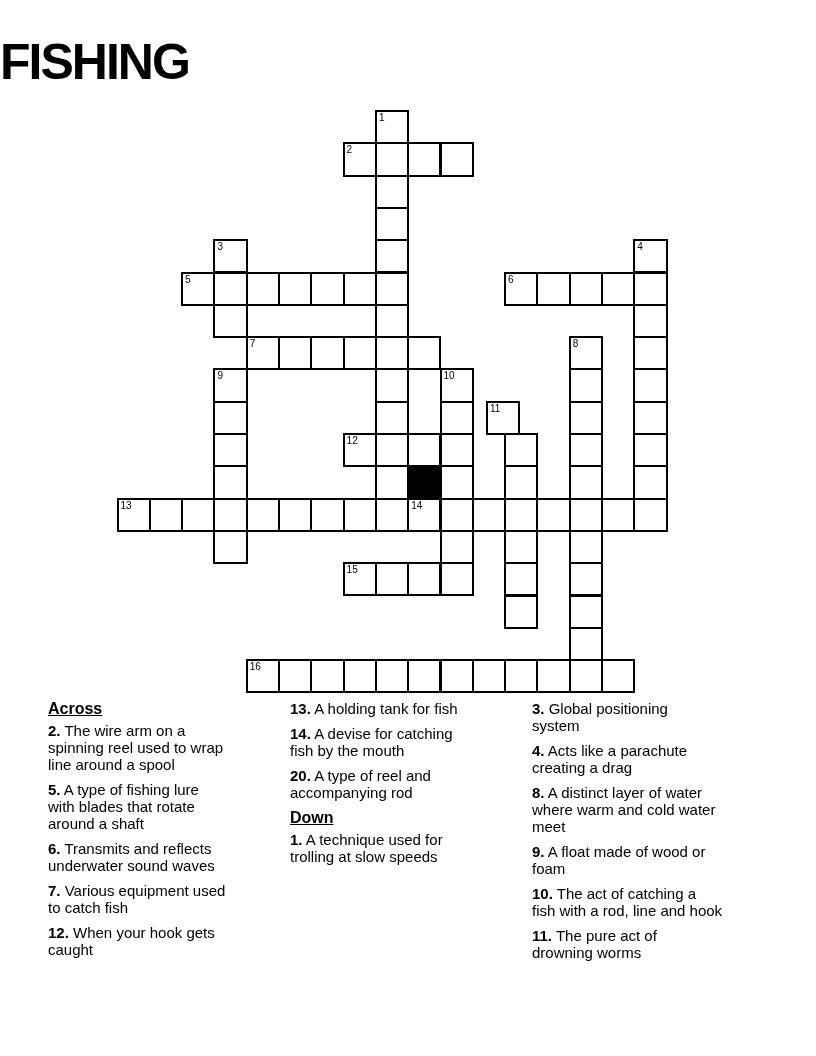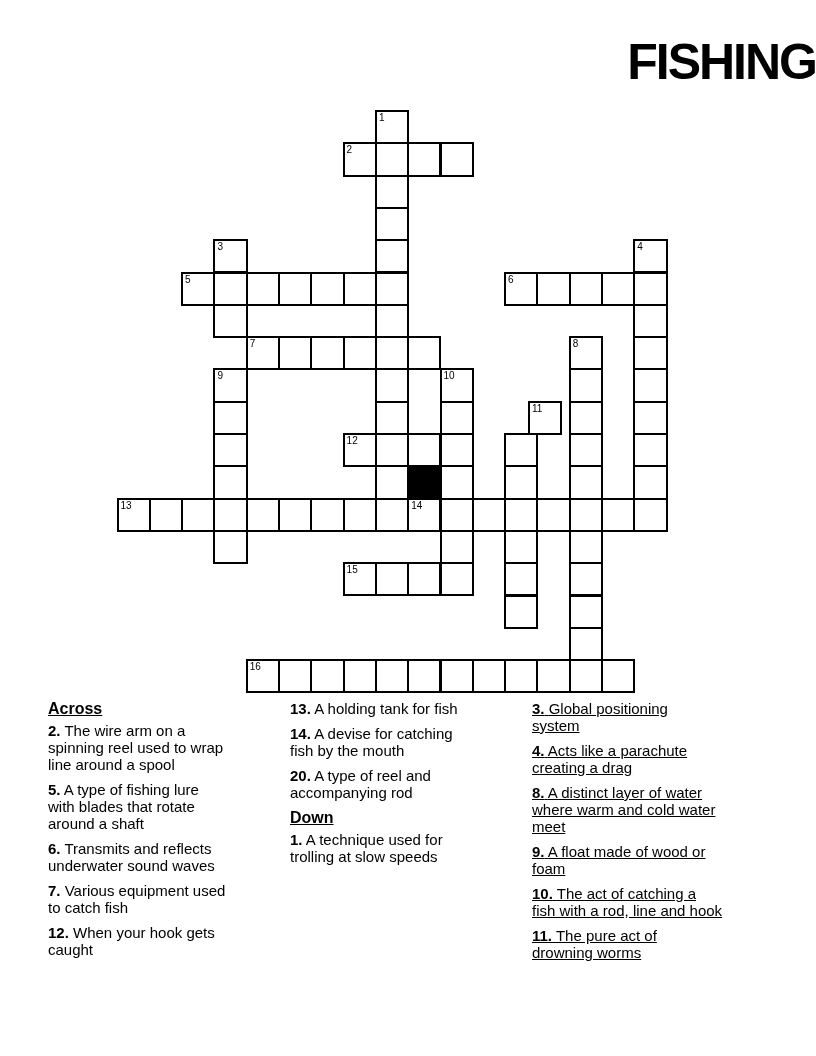--- a/index.html
+++ b/index.html
@@ -3,37 +3,37 @@
 <meta charset="utf-8">
 <style>
   html, body { margin:0; padding:0; }
   body {
     width:816px; height:1056px; position:relative; overflow:hidden;
     background:#ffffff; color:#000;
     font-family:"Liberation Sans","DejaVu Sans",sans-serif;
   }
   .title {
     position:absolute; top:37px; left:0; width:816px;
-    text-align:right; font-size:50px; font-weight:700;
+    text-align:left; font-size:50px; font-weight:700;
     letter-spacing:-2px; line-height:1;
   }
   #grid { position:absolute; top:0; left:0; width:816px; height:1056px; }
   .cell {
     position:absolute; box-sizing:border-box;
     border:2px solid #000; background:#fff;
   }
   .cell.black { background:#000; }
   .cellnum {
     position:absolute; top:0px; left:2px;
     font-size:10px; line-height:12px; font-weight:400; color:#000;
   }
   .clue-col { position:absolute; top:700px; font-size:15px; line-height:17px; }
   .col-left   { left:48px;  width:222px; }
   .col-middle { left:290px; width:230px; }
-  .col-right  { left:532px; width:240px;text-decoration:underline; }
+  .col-right  { left:532px; width:240px; }
   .clue-heading {
     font-weight:700; text-decoration:underline;
     font-size:16px; margin:0 0 5px 0;
   }
   .clue { margin:0 0 8px 0; }
   .clue .cnum { font-weight:700; }
   .clue .ctext { white-space:pre-line; }
 </style>
 </head>
 <body>
@@ -95,21 +95,21 @@
     </div>
     <div class="cell" style="left: 374.9px; top: 368.4px; width: 34.3px; height: 34.3px; border-color: rgb(0, 0, 0);"></div>
     <div class="cell" style="left: 439.5px; top: 368.4px; width: 34.3px; height: 50px; border-color: rgb(0, 0, 0);">
       <span class="cellnum">10</span>
     </div>
     <div class="cell" style="left: 568.7px; top: 368.4px; width: 34.3px; height: 34.3px; border-color: rgb(0, 0, 0);"></div>
     <div class="cell" style="left: 633.3px; top: 368.4px; width: 34.3px; height: 34.3px; border-color: rgb(0, 0, 0);"></div>
     <div class="cell" style="left: 213.4px; top: 400.7px; width: 34.3px; height: 34.3px; border-color: rgb(0, 0, 0);"></div>
     <div class="cell" style="left: 374.9px; top: 400.7px; width: 34.3px; height: 34.3px; border-color: rgb(0, 0, 0);"></div>
     <div class="cell" style="left: 439.5px; top: 400.7px; width: 34.3px; height: 34.3px; border-color: rgb(0, 0, 0);"></div>
-    <div class="cell" style="left: 528px; top: 400.7px; width: 34.3px; height: 34.3px; border-color: rgb(0, 0, 0);">
+    <div class="cell" style="left: 486px; top: 400.7px; width: 34.3px; height: 34.3px; border-color: rgb(0, 0, 0);">
       <span class="cellnum">11</span>
     </div>
     <div class="cell" style="left: 568.7px; top: 400.7px; width: 34.3px; height: 34.3px; border-color: rgb(0, 0, 0);"></div>
     <div class="cell" style="left: 633.3px; top: 400.7px; width: 34.3px; height: 34.3px; border-color: rgb(0, 0, 0);"></div>
     <div class="cell" style="left: 213.4px; top: 433px; width: 34.3px; height: 34.3px; border-color: rgb(0, 0, 0);"></div>
     <div class="cell" style="left: 342.6px; top: 433px; width: 34.3px; height: 34.3px; border-color: rgb(0, 0, 0);">
       <span class="cellnum">12</span>
     </div>
     <div class="cell" style="left: 374.9px; top: 433px; width: 34.3px; height: 34.3px; border-color: rgb(0, 0, 0);"></div>
     <div class="cell" style="left: 407.2px; top: 433px; width: 34.3px; height: 34.3px; border-color: rgb(0, 0, 0);"></div>

